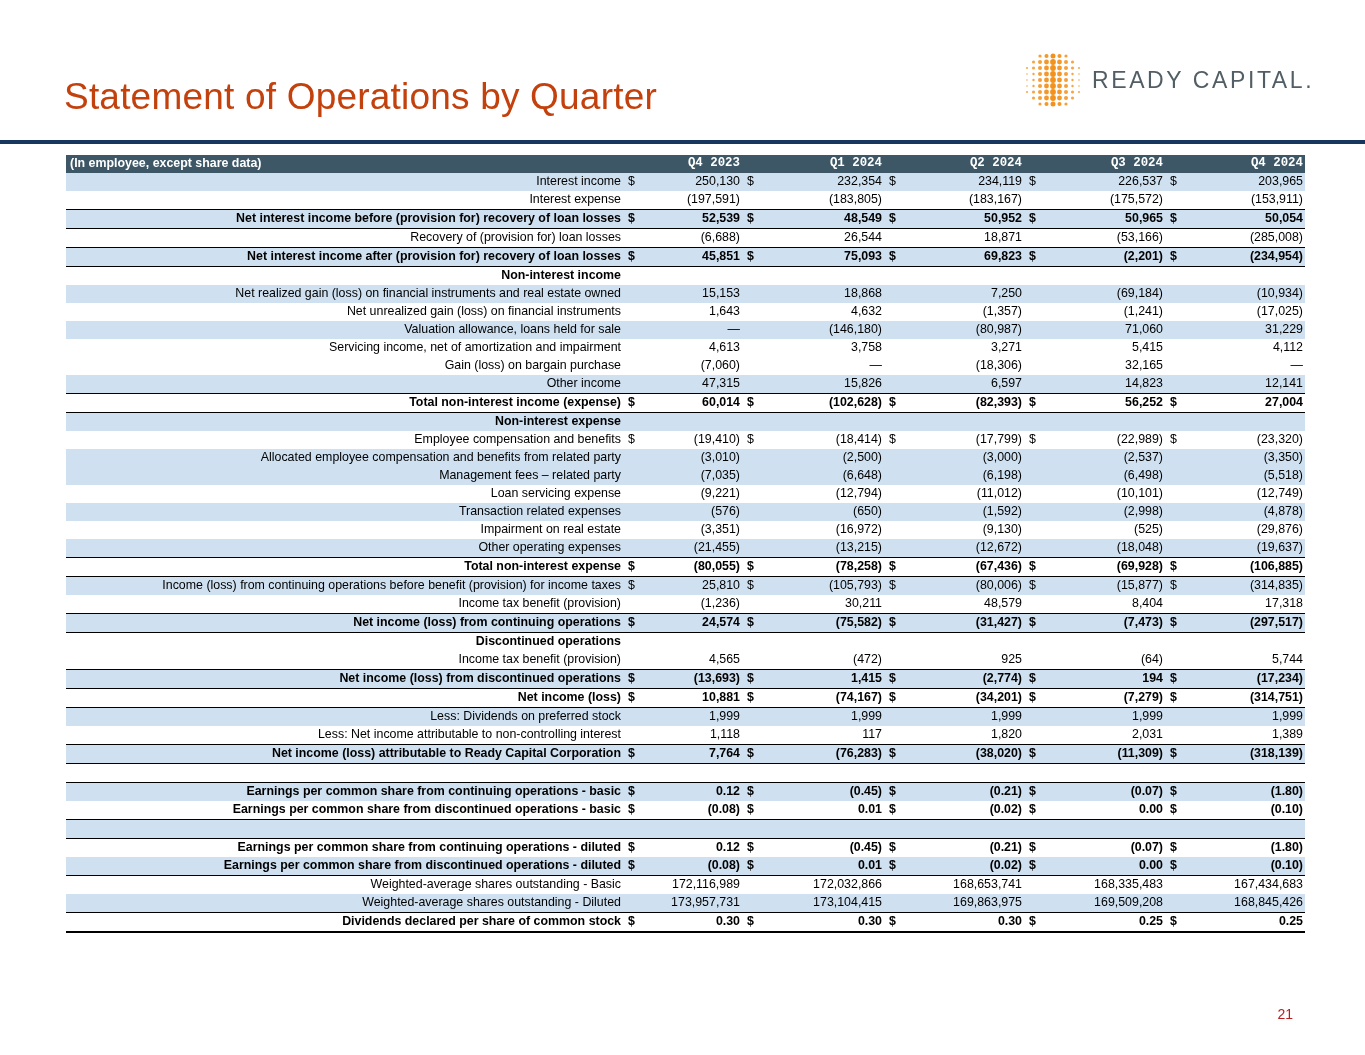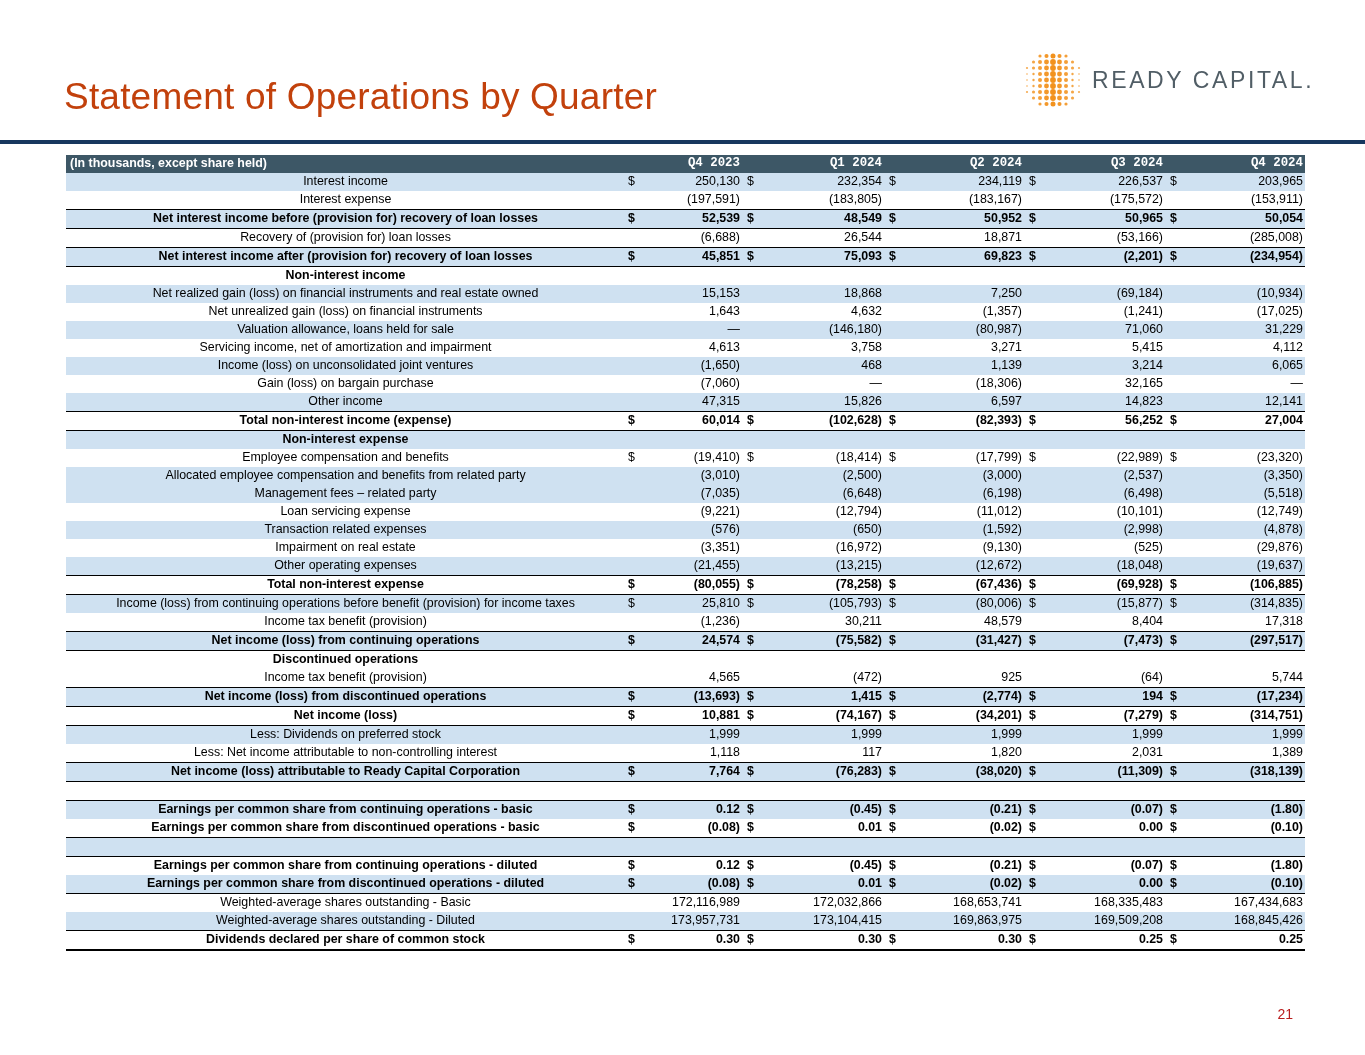--- a/index.html
+++ b/index.html
@@ -21,21 +21,21 @@
     font-size:23px; color:#515e66; letter-spacing:2.6px; font-weight:400; white-space:nowrap;
   }
   .fin-table {
     position:absolute; left:66px; top:155px; width:1239px;
     border-collapse:collapse; table-layout:fixed; font-size:12.4px; color:#000;
   }
   .fin-table td, .fin-table th { height:18px; padding:0 2px; line-height:1.05; overflow:hidden; white-space:nowrap; }
   .fin-table thead th { background:#3d5766; color:#ffffff; font-weight:bold; }
   .fin-table thead th.h-label { text-align:left; padding-left:4px; }
   .fin-table thead th.h-q { text-align:right; padding-right:2px;font-family:Liberation Mono, monospace; }
-  td.c-label { text-align:center; padding-left:4px; }
+  td.c-label { text-align:right; padding-left:4px; }
   td.c-dollar { text-align:left; padding-left:5px; }
   td.c-value { text-align:right; padding-right:2px; }
   tr.bg-blue td { background:#cfe1f1; }
   tr.bg-white td { background:#ffffff; }
   tr.bold { font-weight:bold; }
   tr.b-t td { border-top:1px solid #000; }
   tr.b-b td { border-bottom:1px solid #000; }
   tr.b-thick td { border-bottom:2.5px solid #000; }
   .page-number {
     position:absolute; right:72px; top:1006px; font-size:14px; color:#b91c1c;
@@ -134,21 +134,21 @@
         <col style="width: 120px;">
         <col style="width: 22px;">
         <col style="width: 118px;">
         <col style="width: 22px;">
         <col style="width: 119px;">
         <col style="width: 22px;">
         <col style="width: 118px;">
       </colgroup>
     <thead>
         <tr>
-          <th class="h-label">(In thousands, except share held)</th>
+          <th class="h-label">(In employee, except share data)</th>
           <th class="h-q" colspan="2">Q4 2023</th>
           <th class="h-q" colspan="2">Q1 2024</th>
           <th class="h-q" colspan="2">Q2 2024</th>
           <th class="h-q" colspan="2">Q3 2024</th>
           <th class="h-q" colspan="2">Q4 2024</th>
         </tr>
       </thead>
     <tbody>
         <tr class="bg-blue ">
           <td class="c-label">Interest income</td>
@@ -273,33 +273,20 @@
           <td class="c-value">4,613</td>
           <td class="c-dollar"></td>
           <td class="c-value">3,758</td>
           <td class="c-dollar"></td>
           <td class="c-value">3,271</td>
           <td class="c-dollar"></td>
           <td class="c-value">5,415</td>
           <td class="c-dollar"></td>
           <td class="c-value">4,112</td>
         </tr>
-        <tr class="bg-blue ">
-          <td class="c-label">Income (loss) on unconsolidated joint ventures</td>
-          <td class="c-dollar"></td>
-          <td class="c-value">(1,650)</td>
-          <td class="c-dollar"></td>
-          <td class="c-value">468</td>
-          <td class="c-dollar"></td>
-          <td class="c-value">1,139</td>
-          <td class="c-dollar"></td>
-          <td class="c-value">3,214</td>
-          <td class="c-dollar"></td>
-          <td class="c-value">6,065</td>
-        </tr>
         <tr class="bg-white ">
           <td class="c-label">Gain (loss) on bargain purchase</td>
           <td class="c-dollar"></td>
           <td class="c-value">(7,060)</td>
           <td class="c-dollar"></td>
           <td class="c-value">—</td>
           <td class="c-dollar"></td>
           <td class="c-value">(18,306)</td>
           <td class="c-dollar"></td>
           <td class="c-value">32,165</td>

